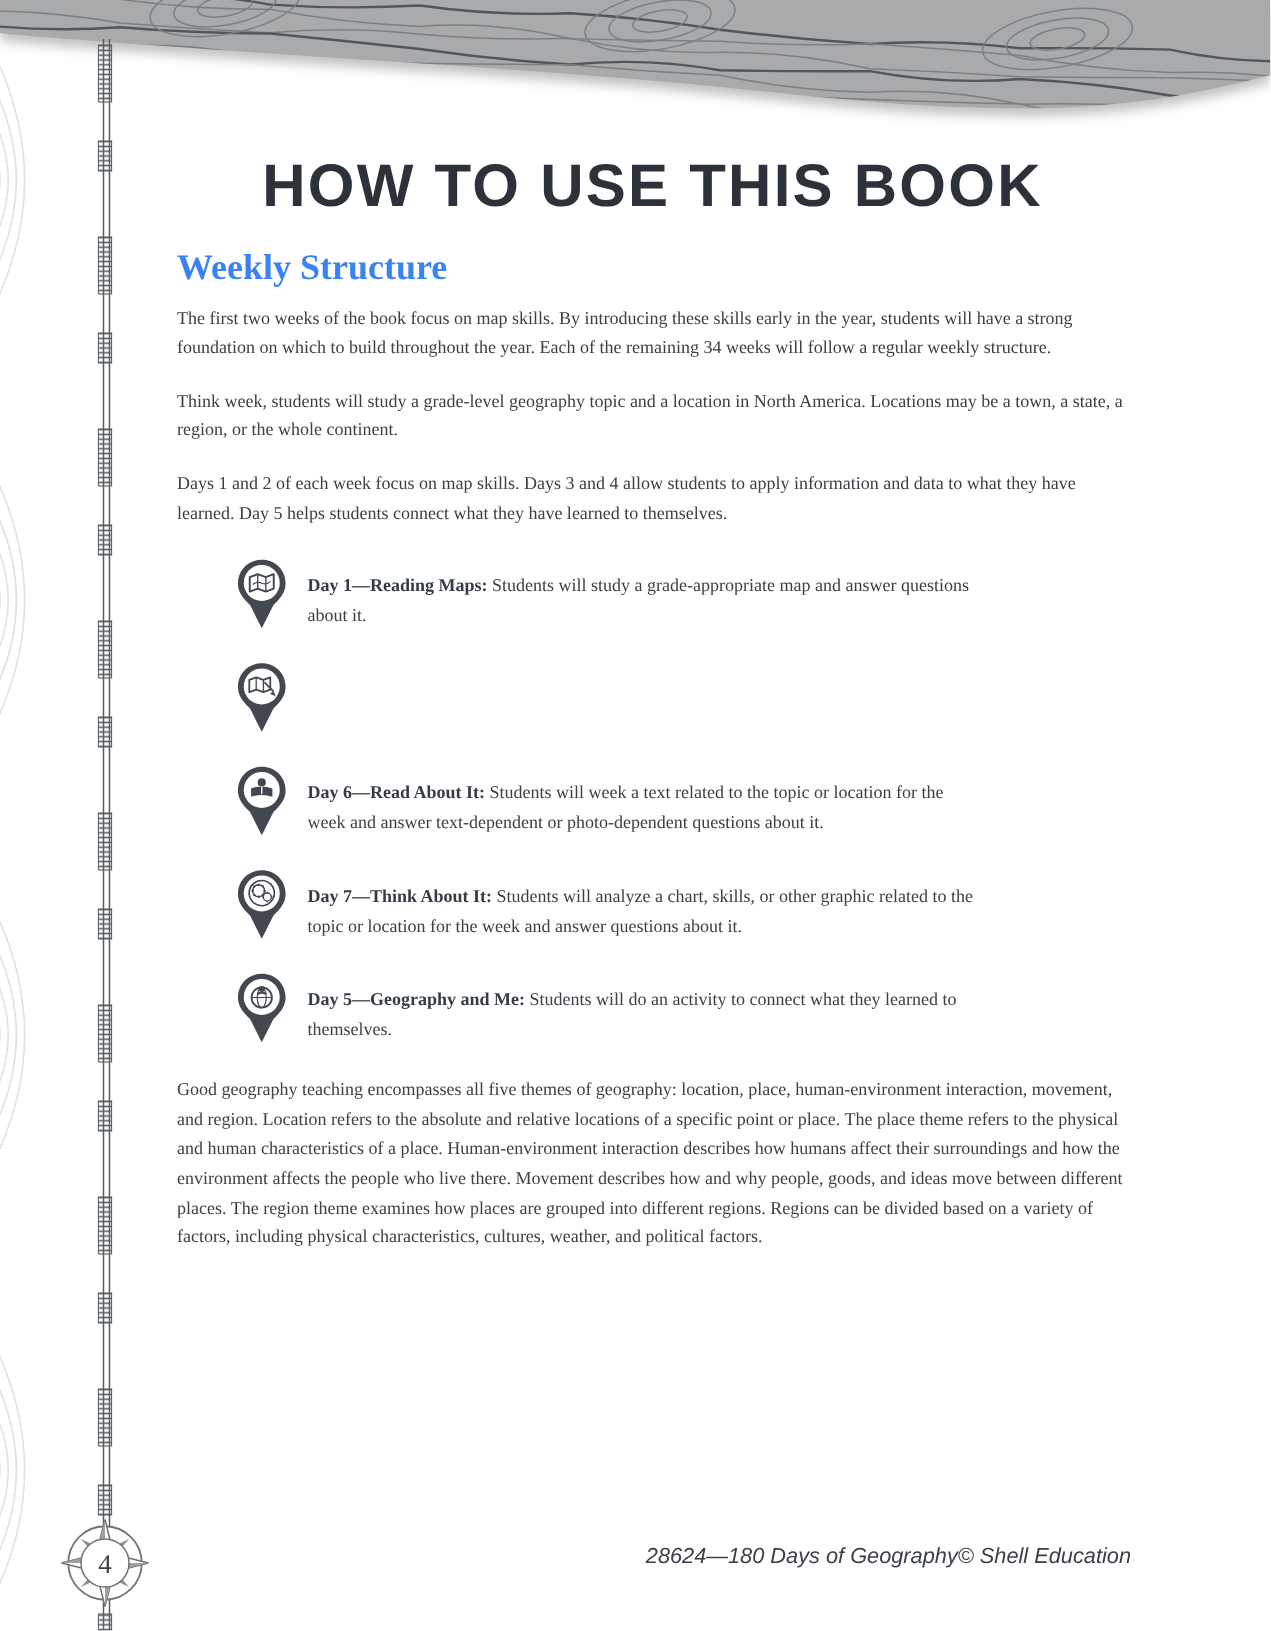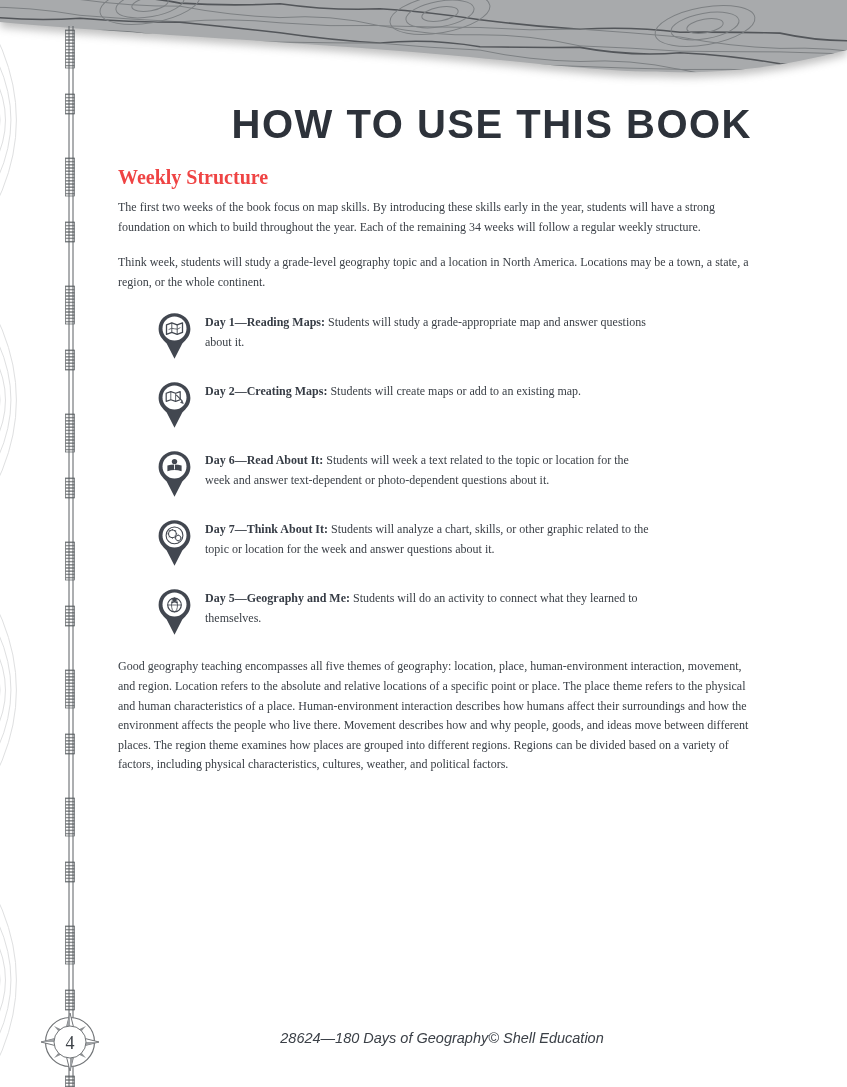--- a/index.html
+++ b/index.html
@@ -10,33 +10,33 @@
   }
   
   #band{position:absolute;top:0;left:0;filter:drop-shadow(0 5px 4px rgba(115,115,115,.45));}
   
   #leftArt{position:absolute;top:0;left:0;}
   
   .content{position:absolute;left:118px;top:102px;width:634px;}
   h1{
     font-family:"Liberation Sans",sans-serif;font-weight:bold;
     font-size:40px;line-height:1.1;letter-spacing:1.5px;
-    color:#2d323a;text-align:right;margin:0 0 2px;
+    color:#2d323a;text-align:center;margin:0 0 2px;
   }
-  h2{font-size:20px;line-height:1.15;color:#ef4444;margin:20px 0 9px;font-weight:bold;}
+  h2{font-size:24px;line-height:1.15;color:#3b82f6;margin:20px 0 9px;font-weight:bold;}
   p{font-size:12px;line-height:19.6px;margin:0 0 16px;}
   .days{list-style:none;margin:20px 0 4px;padding:0 0 0 38px;}
-  .day{display:flex;gap:12px;align-items:flex-start;margin-bottom:21px;}
+  .day{display:flex;gap:12px;align-items:flex-end;margin-bottom:21px;}
   .day p{margin:1px 0 0;width:452px;}
   .day b{color:#363c45;}
   .pin{flex:0 0 auto;}
   .themes-par{margin-bottom:0;font-family:Liberation Serif, serif;}
   footer{
     position:absolute;left:130px;top:1030px;width:624px;
-    display:flex;justify-content:center;
+    display:flex;justify-content:flex-end;
     font-family:"Liberation Sans",sans-serif;font-style:italic;
     font-size:14.5px;color:#3b4047;
   }
 </style>
 </head>
 <body>
 
 <svg id="band" width="847" height="120" viewBox="0 0 847 120" aria-hidden="true">
   <defs>
     <clipPath id="bandClip">
@@ -144,20 +144,21 @@
     <text x="70" y="1048.5" text-anchor="middle" font-family="Liberation Serif, serif" font-size="18" fill="#3c4147">4</text>
   </g>
 </svg>
 
 <main class="content">
   <h1>HOW TO USE THIS BOOK</h1>
 
   <h2>Weekly Structure</h2>
   <p>The first two weeks of the book focus on map skills.  By introducing these skills early in the year, students will have a strong foundation on which to build throughout the year.  Each of the remaining 34 weeks will follow a regular weekly structure.</p>
   <p>Think week, students will study a grade-level geography topic and a location in North America.  Locations may be a town, a state, a region, or the whole continent.</p>
+  <p>Days 1 and 2 of each week focus on map skills.  Days 3 and 4 allow students to apply information and data to what they have learned.  Day 5 helps students connect what they have learned to themselves.</p>
 
   <ul class="days">
     <li class="day">
       <svg class="pin" width="37" height="48" viewBox="0 0 37 48">
         <path d="M18.5,1.2 C9.4,1.2 2.6,8.1 2.6,16.9 C2.6,23.4 6.6,27.4 10.7,31.4 L18.5,46.8 L26.3,31.4 C30.4,27.4 34.4,23.4 34.4,16.9 C34.4,8.1 27.6,1.2 18.5,1.2 Z" fill="#424750"></path>
         <circle cx="18.5" cy="16.6" r="12" fill="#ffffff"></circle>
         <g stroke="#424750" stroke-width="1.3" fill="none" stroke-linejoin="round">
           <path d="M10.5,12.8 L15.8,10.8 L21.2,12.8 L26.5,10.8 L26.5,20.4 L21.2,22.4 L15.8,20.4 L10.5,22.4 Z"></path>
           <path d="M15.8,10.8 V20.4 M21.2,12.8 V22.4" stroke-width="0.9"></path>
           <path d="M12.6,17.6 Q15.5,15.4 18.5,16.8 T24.4,15.6" stroke-width="0.8"></path>
@@ -169,21 +170,20 @@
       <svg class="pin" width="37" height="48" viewBox="0 0 37 48">
         <path d="M18.5,1.2 C9.4,1.2 2.6,8.1 2.6,16.9 C2.6,23.4 6.6,27.4 10.7,31.4 L18.5,46.8 L26.3,31.4 C30.4,27.4 34.4,23.4 34.4,16.9 C34.4,8.1 27.6,1.2 18.5,1.2 Z" fill="#424750"></path>
         <circle cx="18.5" cy="16.6" r="12" fill="#ffffff"></circle>
         <g stroke="#424750" stroke-width="1.2" fill="none" stroke-linejoin="round">
           <path d="M10.2,12.2 L14.8,10.6 L19.6,12.2 L24.2,10.6 L24.2,18.8 L19.6,20.4 L14.8,18.8 L10.2,20.4 Z"></path>
           <path d="M14.8,10.6 V18.8 M19.6,12.2 V20.4" stroke-width="0.85"></path>
           <path d="M20.2,13.8 L26.2,19.8" stroke-width="1.1"></path>
           <path d="M26.2,19.8 L27.3,22.6 L24.5,21.5 Z" fill="#424750" stroke-width="0.6"></path>
         </g>
       </svg>
-      <p><b>Day 2—Creating Maps:</b> <span>Students will create maps or add to an existing map.</span></p>
     </li>
     <li class="day">
       <svg class="pin" width="37" height="48" viewBox="0 0 37 48">
         <path d="M18.5,1.2 C9.4,1.2 2.6,8.1 2.6,16.9 C2.6,23.4 6.6,27.4 10.7,31.4 L18.5,46.8 L26.3,31.4 C30.4,27.4 34.4,23.4 34.4,16.9 C34.4,8.1 27.6,1.2 18.5,1.2 Z" fill="#424750"></path>
         <circle cx="18.5" cy="16.6" r="12" fill="#ffffff"></circle>
         <g>
           <circle cx="18.5" cy="11.6" r="2.7" fill="#424750"></circle>
           <path d="M11.4,15.6 Q18.5,13.2 25.6,15.6 L25.6,21.2 Q18.5,18.8 11.4,21.2 Z" fill="#424750"></path>
           <path d="M18.5,14.2 V19.4" stroke="#ffffff" stroke-width="0.9" fill="none"></path>
         </g>

